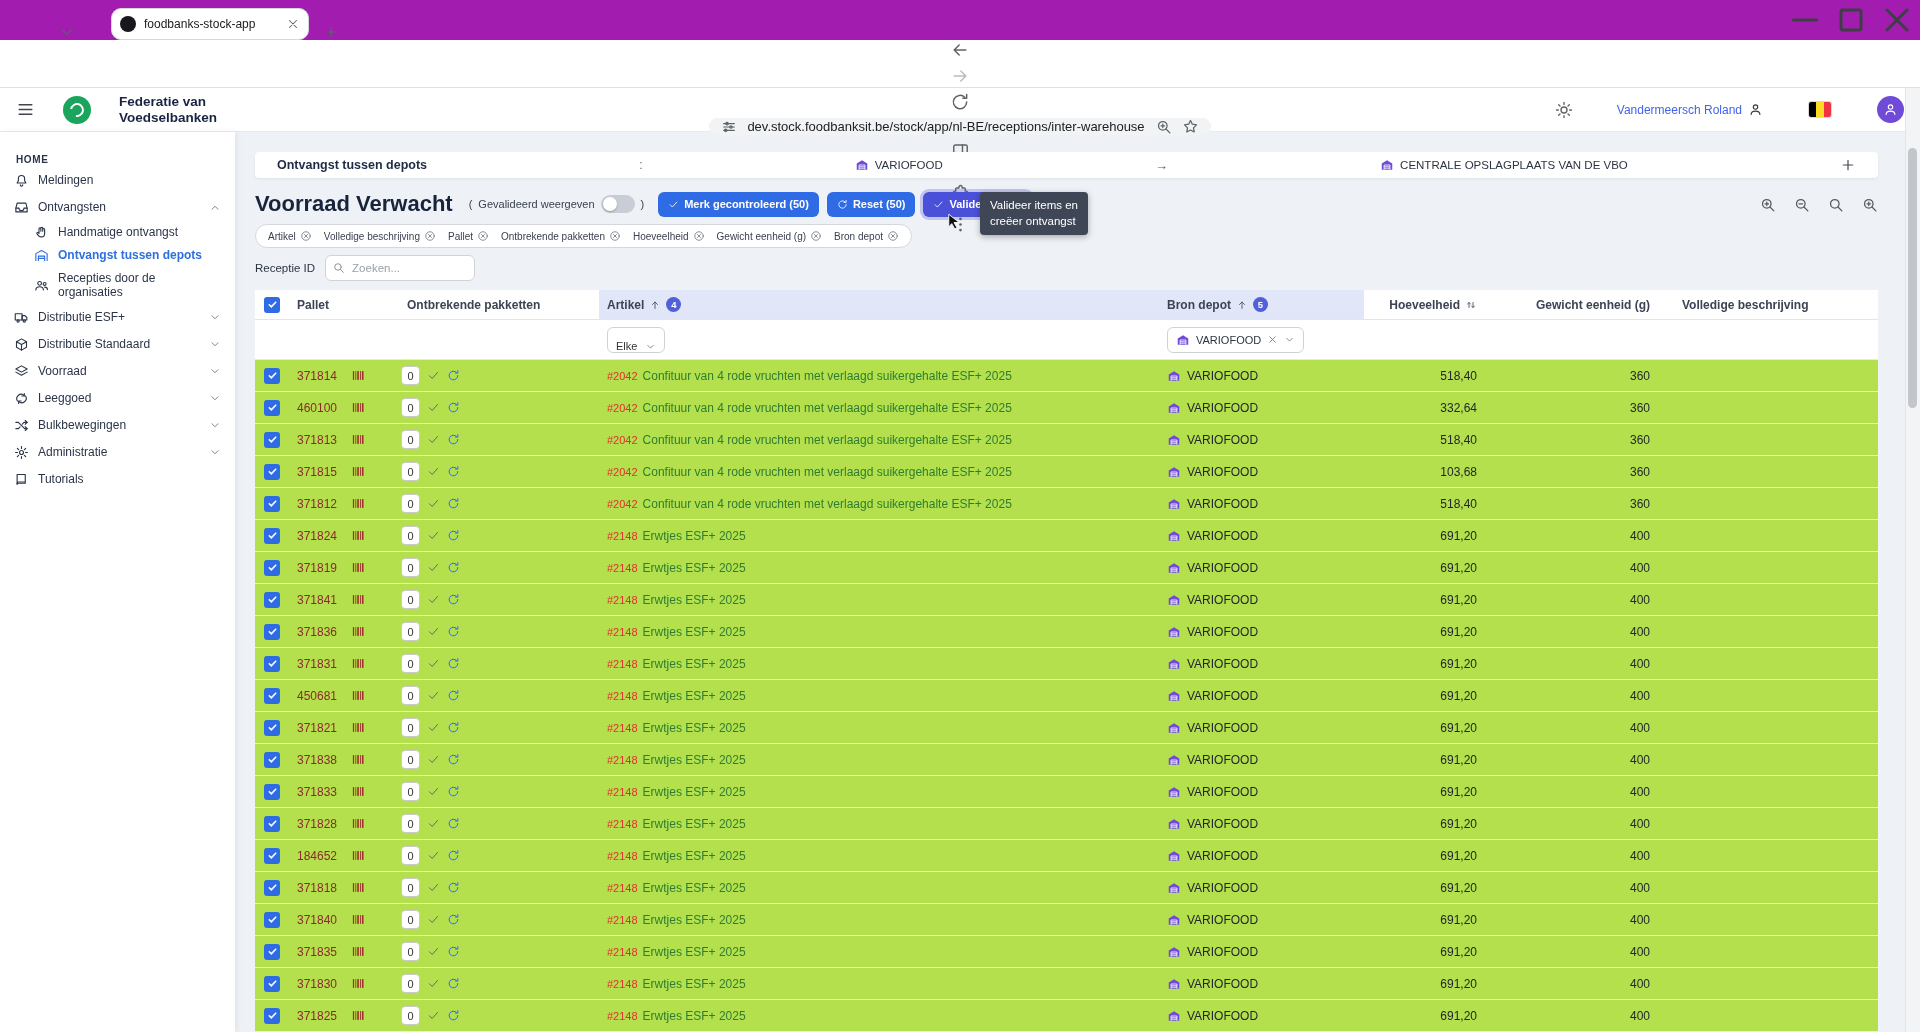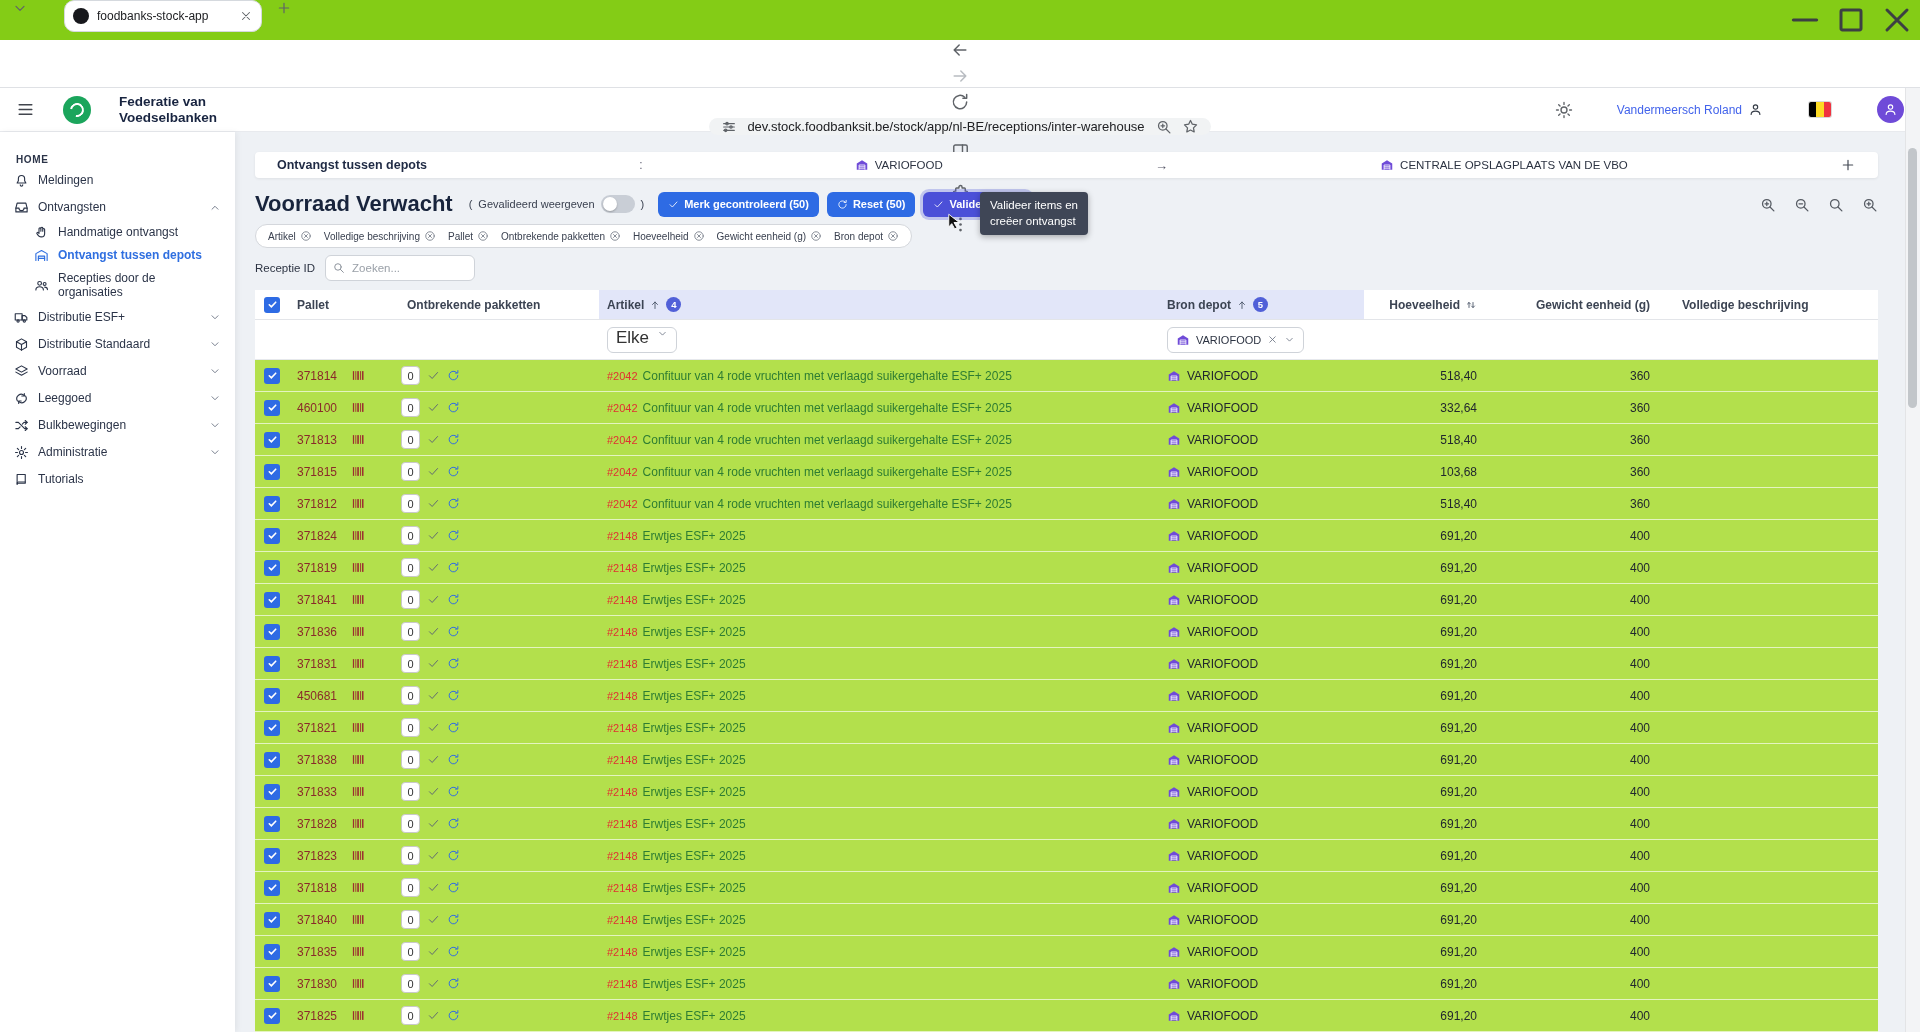--- a/index.html
+++ b/index.html
@@ -1,20 +1,20 @@
 <!DOCTYPE html>
 <html style="--accent: #2e6be4; --accent-alt: #4b50d8; --row-green: #b3e04c; --depot-purple: #6f4bd8; --pallet-maroon: #8a2a2a; --article-red: #e03131; --article-green: #2e7d32; --badge-indigo: #5160d8; --header-lavender: #e2e6f9; --tooltip-bg: #3f4656;"><head>
 <meta charset="utf-8">
 <style>
   * { margin:0; padding:0; box-sizing:border-box; }
   html,body { width:1920px; height:1032px; overflow:hidden;
     font-family:"Liberation Sans", sans-serif; background:#eef1f5; }
 
   
-  .tabstrip { height:40px; background:#84cc16; display:flex; align-items:flex-start; position:relative; }
+  .tabstrip { height:40px; background:#a21caf; display:flex; align-items:flex-end; position:relative;padding-left:47px; }
   .tabsearch { width:16px; height:16px; color:#5f6368; margin:0 8px 0 12px; }
   .tab { width:198px; height:32px; margin-left:28px; border:1px solid #d5d9de; border-radius:10px;
     display:flex; align-items:center; gap:8px; padding:0 8px; background:#fff; }
   .favicon { width:16px; height:16px; border-radius:50%; background:#17181c; flex:none; }
   .tab-title { font-size:12px; color:#202124; white-space:nowrap; overflow:hidden; flex:1; }
   .tab-close { width:14px; height:14px; color:#5f6368; flex:none; }
   .newtab { width:16px; height:16px; color:#5f6368; margin-left:14px; }
   .wincontrols { position:absolute; right:0; top:0; height:40px; display:flex; }
   .winbtn { width:46px; height:40px; display:flex; align-items:center; justify-content:center; color:#3c4043; }
   .winbtn svg { width:13px; height:13px; }
@@ -112,22 +112,22 @@
   .th { display:flex; align-items:center; gap:5px; padding:0 8px; font-size:12px; font-weight:600; color:#3c4453; white-space:nowrap; }
   .th.sorted { background:var(--header-lavender,#e2e6f9); }
   .th.num { justify-content:flex-end; }
   .th-qty { padding-right:22px; } .th-wt { padding-right:14px; } .th-desc { padding-left:18px; }
   .sortic { width:12px; height:12px; color:#4a5568; flex:none; }
   .badge { min-width:15px; height:15px; border-radius:8px; background:var(--badge-indigo,#5160d8); color:#fff;
     font-size:9.5px; font-weight:700; display:flex; align-items:center; justify-content:center; padding:0 3px; }
 
   .frow { height:40px; border-bottom:1px solid #e6e8ec; background:#fff; }
   .fcell { display:flex; align-items:center; padding:0 8px; }
-  .select { display:flex; align-items:flex-start; gap:8px; height:26px; border:1px solid #cfd3d9; border-radius:6px;
-    padding:0 8px; font-size:17px; color:#333; background:#fff; cursor:pointer; }
+  .select { display:flex; align-items:flex-end; gap:8px; height:26px; border:1px solid #cfd3d9; border-radius:6px;
+    padding:0 8px; font-size:11px; color:#333; background:#fff; cursor:pointer; }
   .select .cic { width:11px; height:11px; color:#6a7282; }
   .depot-chip { display:flex; align-items:center; gap:6px; height:26px; border:1px solid #cfd3d9; border-radius:6px;
     padding:0 8px; font-size:11px; color:#2c3342; background:#fff; cursor:pointer; }
   .depot-chip .xic { width:11px; height:11px; color:#6a7282; }
   .depot-chip .cic { width:11px; height:11px; color:#6a7282; }
 
   .trow { height:32px; align-items:center; background:var(--row-green,#b3e04c); border-bottom:1px solid rgba(255,255,255,.65);
     font-size:12px; color:#21272e; }
   .td { display:flex; align-items:center; padding:0 8px; min-width:0; }
   .td-check, .th-check, .f-check { justify-content:center; padding:0; }
@@ -1545,21 +1545,21 @@
   </div>
           <div class="trow">
     <div class="td td-check">
               <span class="checkbox">
                 <svg viewBox="0 0 24 24" fill="none" stroke="#fff" stroke-width="3.5" stroke-linecap="round">
                   <path d="M5 12.5l4.5 4.5L19 7"></path>
                 </svg>
               </span>
             </div>
     <div class="td td-pallet">
-      <span>371823</span>
+      <span>184652</span>
       <span class="barcode" data-icon="barcode">
                 <svg viewBox="0 0 24 24">
                   <g fill="currentColor">
                     <rect x="3" y="5" width="2" height="14"></rect>
                     <rect x="7" y="5" width="1.4" height="14"></rect>
                     <rect x="10" y="5" width="2.6" height="14"></rect>
                     <rect x="14.5" y="5" width="1.4" height="14"></rect>
                     <rect x="17.5" y="5" width="2.5" height="14"></rect>
                   </g>
                 </svg>

